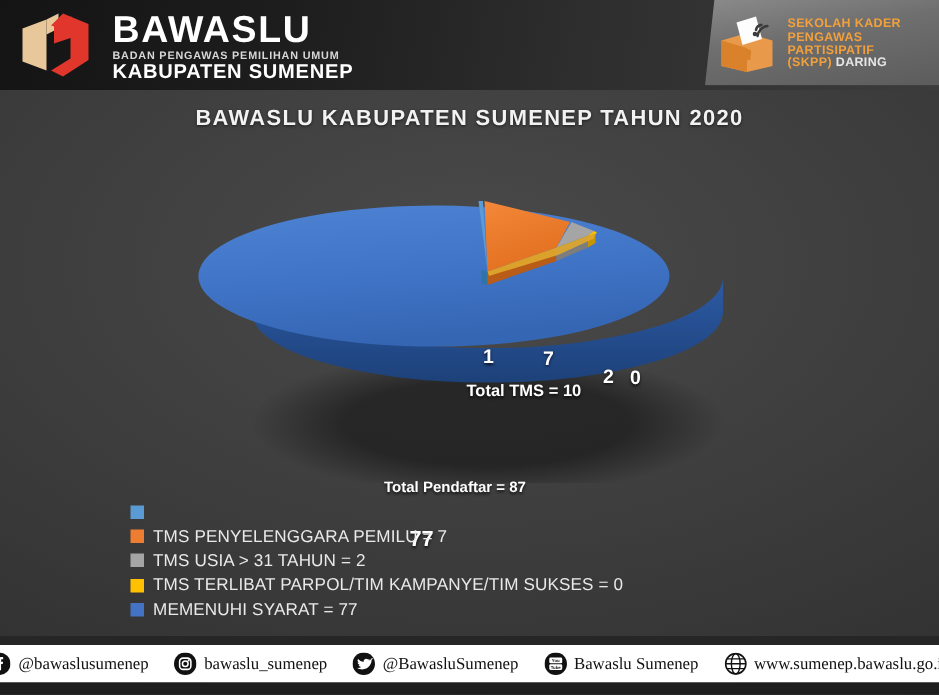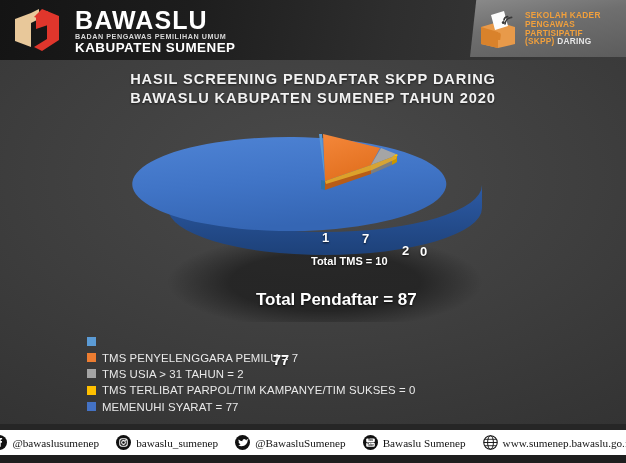--- a/index.html
+++ b/index.html
@@ -106,21 +106,21 @@
     color: #ffffff;
     font-weight: bold;
     text-shadow: 0 1px 2px rgba(0,0,0,.75);
     white-space: nowrap;
   }
   .lbl-1 { left: 322px; top: 118px; font-size: 13px; }
   .lbl-7 { left: 362px; top: 119px; font-size: 13px; }
   .lbl-2 { left: 402px; top: 131px; font-size: 13px; }
   .lbl-0 { left: 420px; top: 132px; font-size: 13px; }
   .lbl-tms { left: 311px; top: 143px; font-size: 11px; text-align: right; }
-  .lbl-pendaftar { left: 256px; top: 178px; font-size: 17px; }
+  .lbl-pendaftar { left: 256px; top: 208px; font-size: 10px; }
   .lbl-77 { left: 273px; top: 240px; font-size: 14.5px; }
 
   
   .legend {
     position: absolute;
     left: 87px; top: 333px;
     width: 470px;
   }
   .legend-row {
     display: flex;
@@ -211,21 +211,20 @@
       <div class="skpp-text">
         <div class="skpp-l">SEKOLAH KADER</div>
         <div class="skpp-l">PENGAWAS</div>
         <div class="skpp-l">PARTISIPATIF</div>
         <div class="skpp-l"><span>(SKPP)</span><span class="skpp-daring"> DARING</span></div>
       </div>
     </div>
   </div>
 
   <div class="chart-title">
-    <div>HASIL SCREENING PENDAFTAR SKPP DARING</div>
     <div>BAWASLU KABUPATEN SUMENEP TAHUN 2020</div>
   </div>
 
   <div class="pie-area">
     <svg class="pie-svg" width="626" height="210" viewBox="0 0 626 210">
       <defs>
         <linearGradient id="gMainTop" x1="0" y1="0" x2="0.25" y2="1">
           <stop offset="0%" stop-color="#4e83d4"></stop>
           <stop offset="55%" stop-color="#4074c6"></stop>
           <stop offset="100%" stop-color="#3566b4"></stop>

